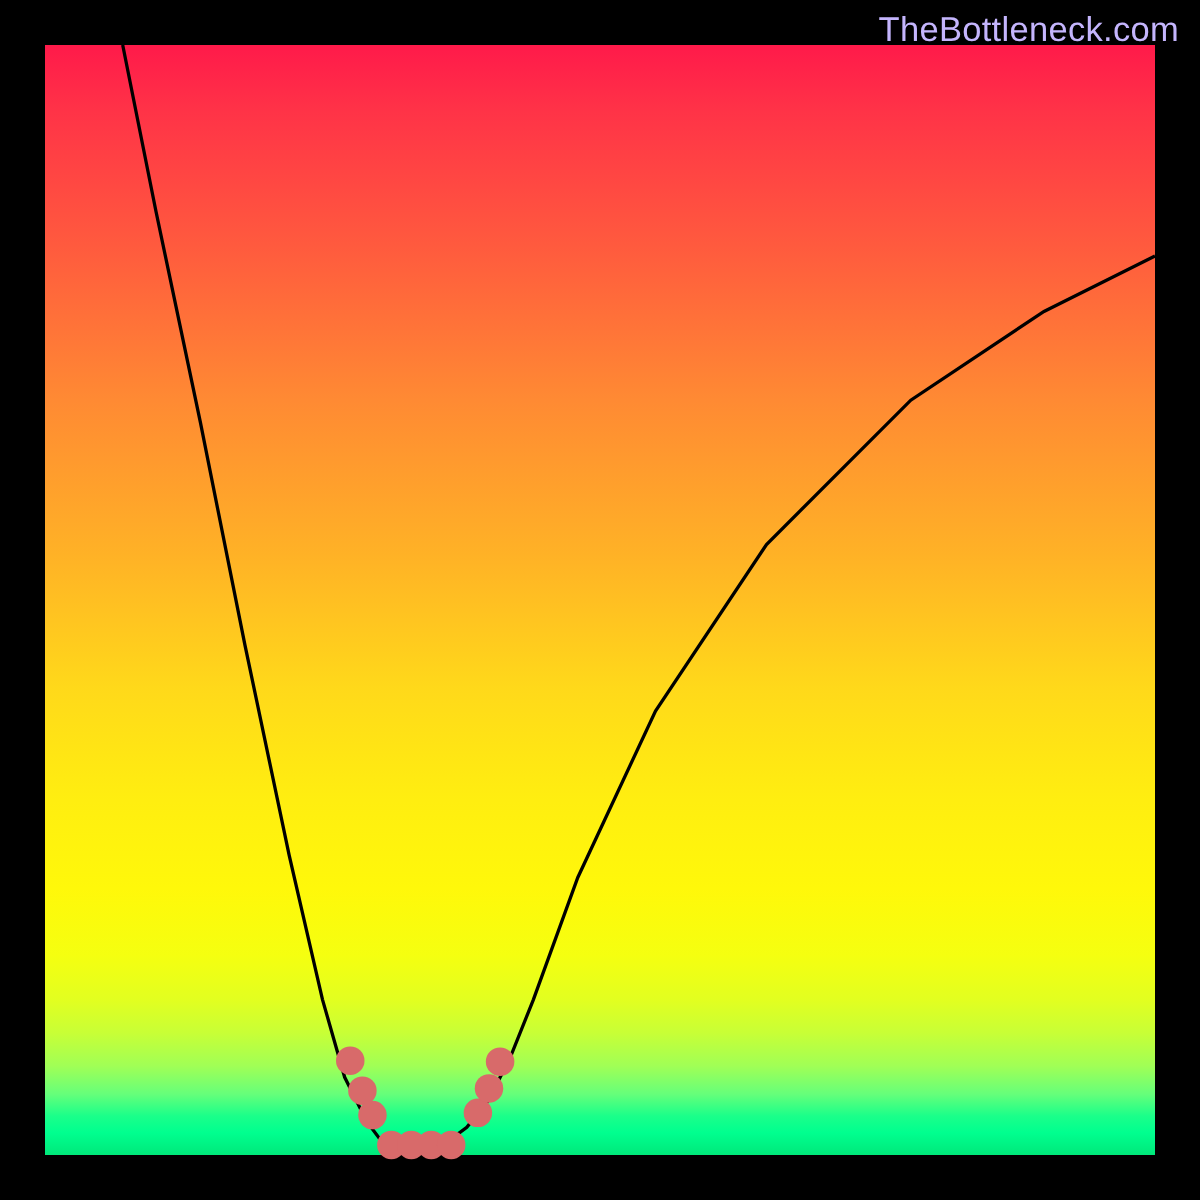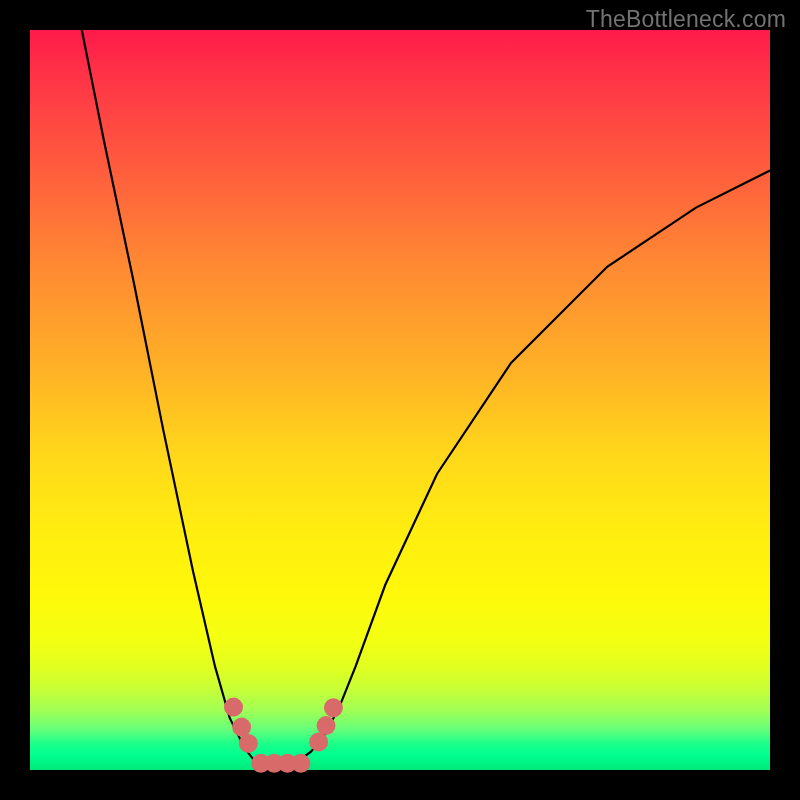--- a/index.html
+++ b/index.html
@@ -2,21 +2,21 @@
 <html><head>
 <meta charset="utf-8">
 <style>
   * { margin: 0; padding: 0; box-sizing: border-box; }
   body { width: 800px; height: 800px; background: #000; position: relative; font-family: Arial, sans-serif; }
   .outer { width: 800px; height: 800px; background: #000; position: relative; }
   .watermark {
     position: absolute;
     top: 6px;
     right: 14px;
-    color: #737373;
+    color: #c4b5fd;
     font-size: 23px;
     font-weight: 500;
     letter-spacing: 0.2px;
     z-index: 10;
     text-align: right;
   }
   .plot {
     position: absolute;
     left: 30px;
     top: 30px;

